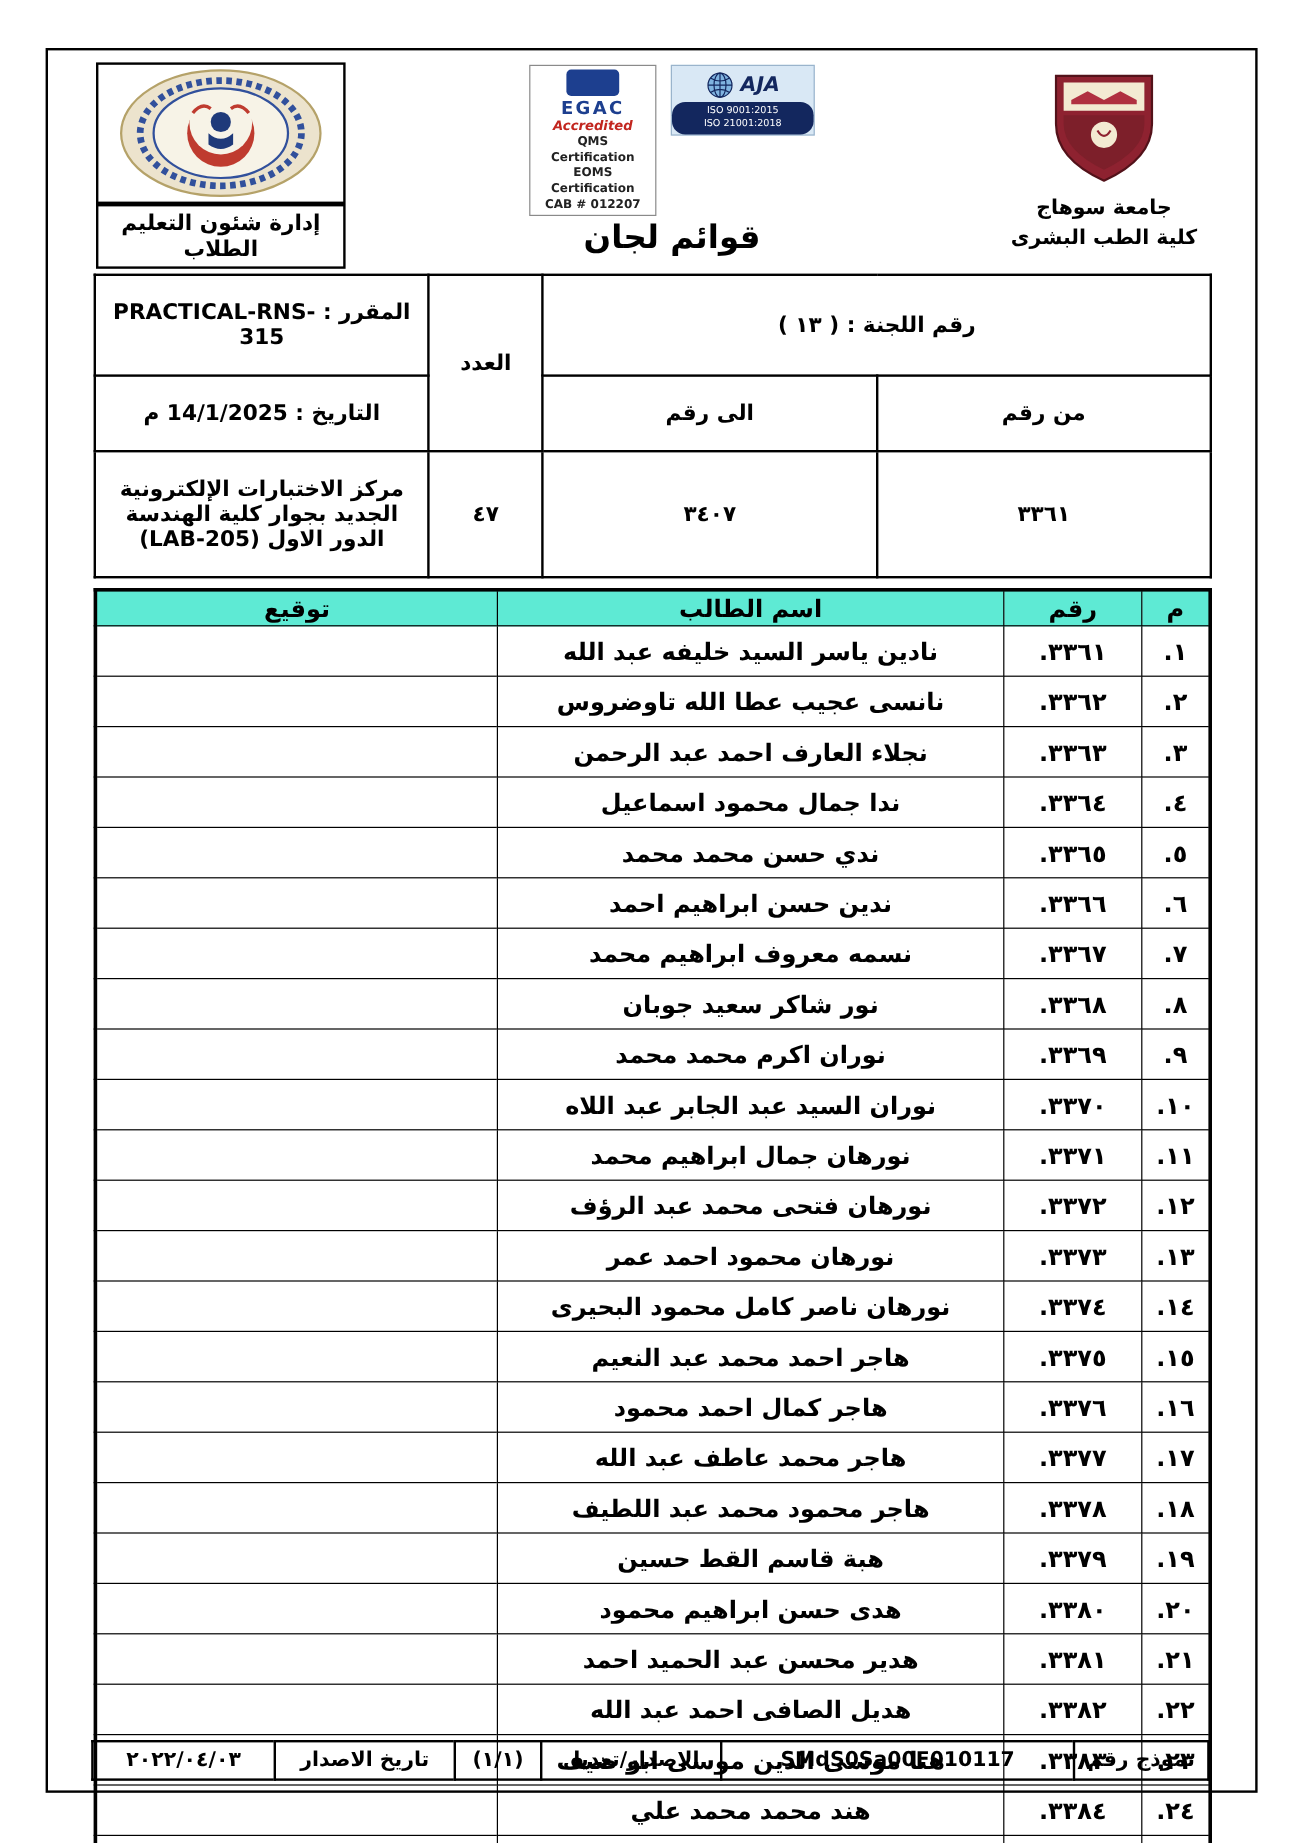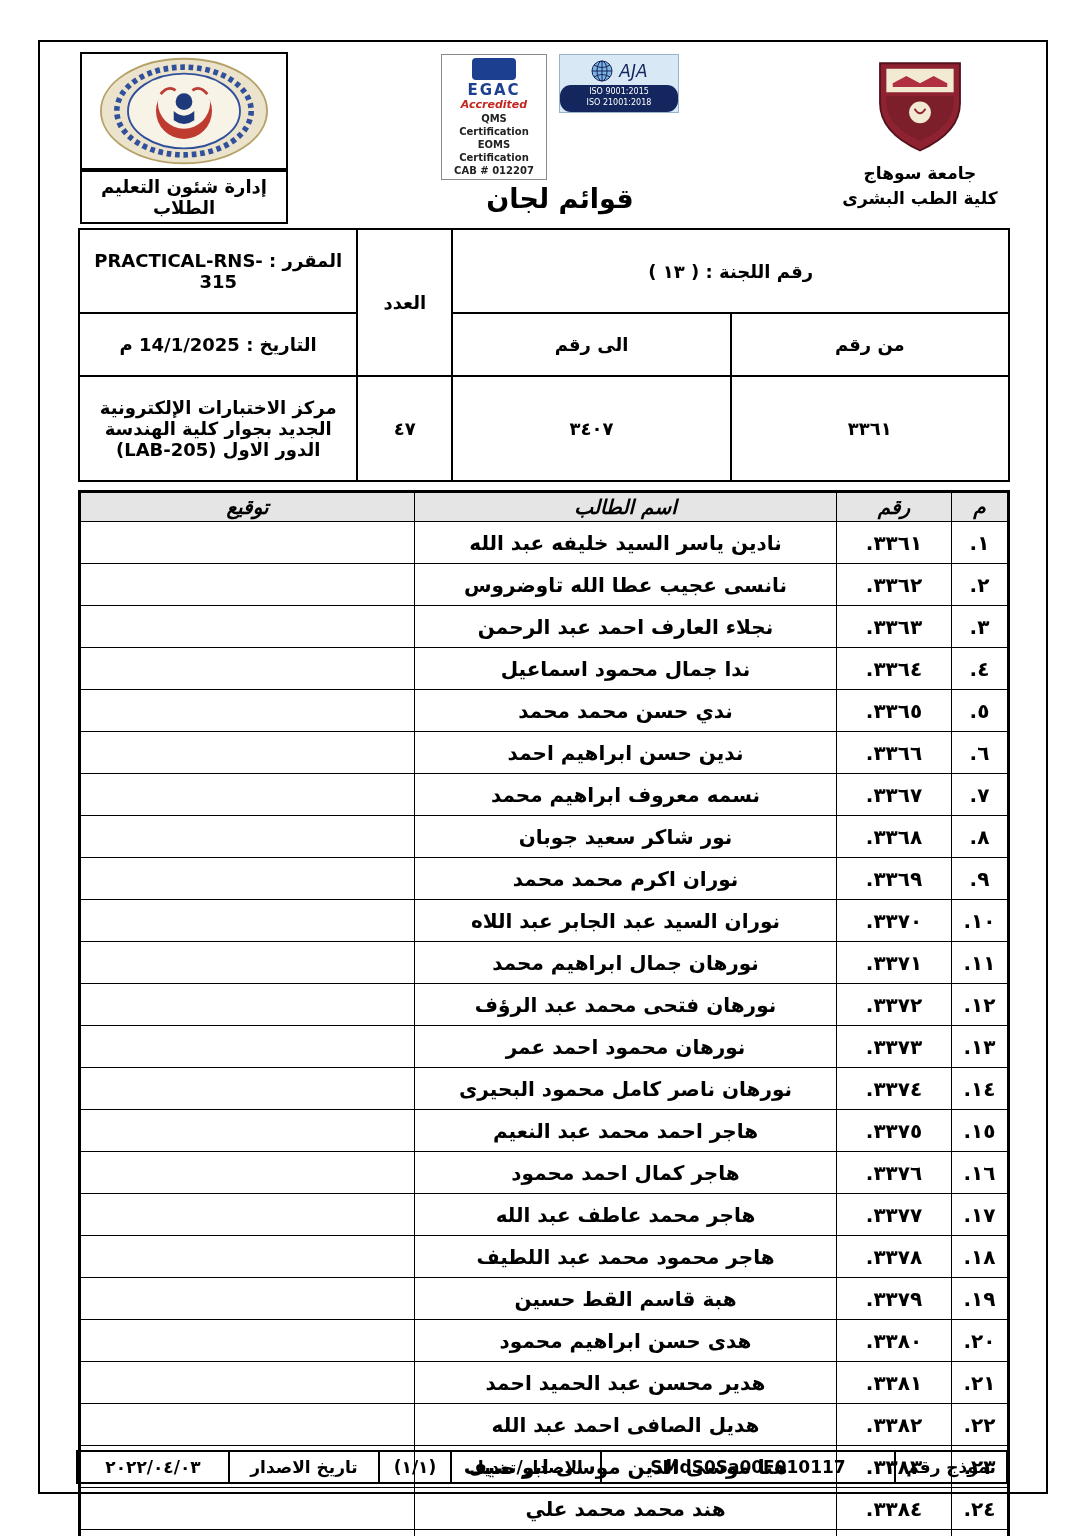--- a/index.html
+++ b/index.html
@@ -36,34 +36,34 @@
   
   .egac-box { width:106px; border:1px solid #8a8a8a; background:#fff; text-align:center; padding:3px 4px 2px; }
   .egac-emblem { width:44px; height:22px; margin:0 auto 1px; background:#1d3f8f; border-radius:4px; }
   .egac-name { color:#1d3f8f; font-weight:bold; font-size:15px; letter-spacing:2px; }
   .egac-accredited { color:#c2261f; font-size:11px; font-style:italic; font-weight:bold; margin-top:-1px; }
   .egac-small { font-size:10px; line-height:1.3; color:#222; margin-top:1px;font-weight:bold; }
 
   
   .aja-box { width:120px; border:1px solid #9ab4cc; background:#d9e8f5; text-align:center; }
   .aja-top { display:flex; align-items:center; justify-content:center; gap:5px; padding:4px 2px 2px; }
-  .aja-name { font-weight:normal; font-style:italic; font-size:17px; color:#13275e; }
+  .aja-name { font-weight:bold; font-style:italic; font-size:17px; color:#13275e; }
   .aja-bar { background:#13275e; color:#fff; font-size:8px; line-height:1.35; padding:2px 0 3px;border-radius:11px; }
 
   
   table.info { width:100%; border-collapse:collapse; margin-top:4px; table-layout:fixed; }
   table.info td { border:2px solid #000; font-weight:bold; text-align:center; padding:20px 6px; font-size:18px; height:30px; }
   td.range-col { width:110px; }
   td.count-col { width:95px; }
   td.location-cell { font-size:15px; }
 
   
   table.students { width:100%; border-collapse:collapse; margin-top:8px; border:3px solid #000; table-layout:fixed; }
   table.students th, table.students td { border:1px solid #000; font-weight:bold; text-align:center; vertical-align:middle; }
-  table.students th { background:#e5e5e5; font-size:20px; height:30px; padding:2px 4px;font-style:italic; }
+  table.students th { background:#5eead4; font-size:20px; height:30px; padding:2px 4px; }
   table.students td { height:42px; font-size:20px; padding:0 6px; }
   .col-index { width:57px; }
   .col-number { width:115px; }
   .col-name { width:422px; }
   .col-sign { width:auto; }
   td.cell-index { font-size:17px; }
   td.cell-number { font-size:19px; }
 
   
   table.footer-table { position:absolute; left:76px; right:78px; bottom:52px; width:932px; border-collapse:collapse; }

